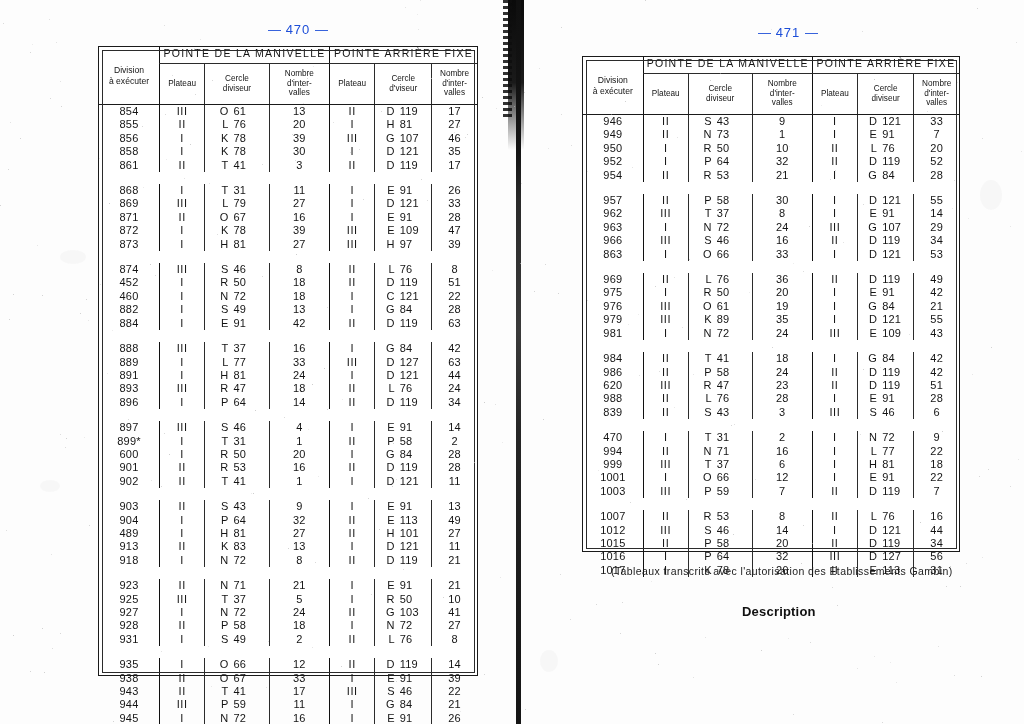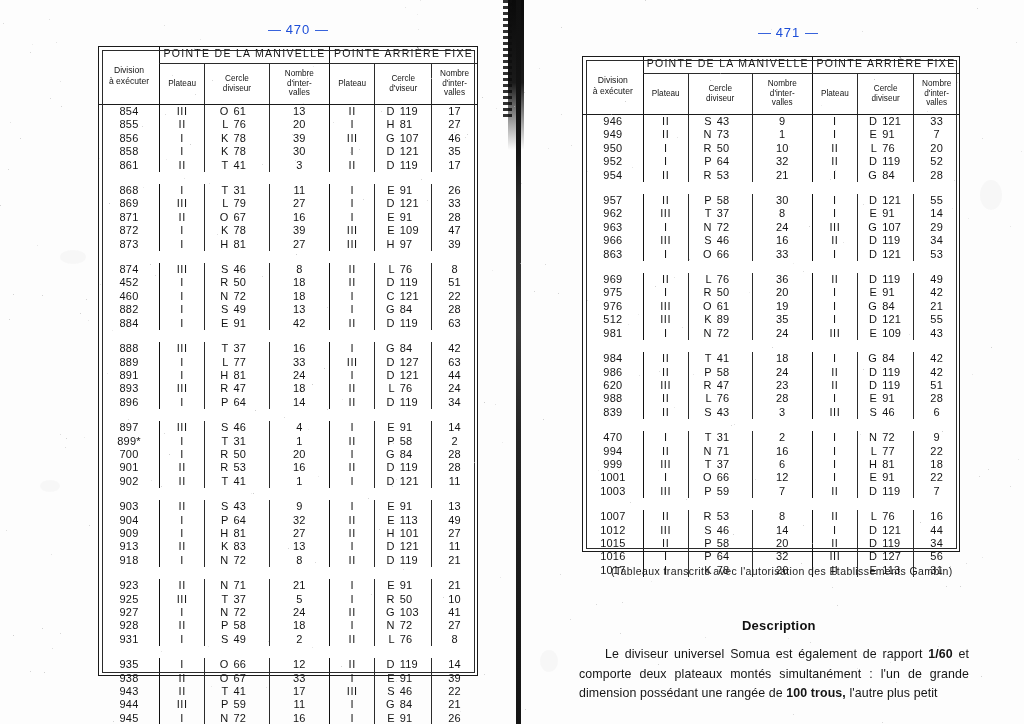--- a/index.html
+++ b/index.html
@@ -464,21 +464,21 @@
           <tr>
             <td class="d">899*</td>
             <td class="d rom vsepb">I</td>
             <td class="d cd vsep"><span class="L">T</span><span class="N">31</span></td>
             <td class="d vsep">1</td>
             <td class="d rom vsepb">II</td>
             <td class="d cd vsep"><span class="L">P</span><span class="N">58</span></td>
             <td class="d vsep">2</td>
           </tr>
           <tr>
-            <td class="d">700</td>
+            <td class="d">600</td>
             <td class="d rom vsepb">I</td>
             <td class="d cd vsep"><span class="L">R</span><span class="N">50</span></td>
             <td class="d vsep">20</td>
             <td class="d rom vsepb">I</td>
             <td class="d cd vsep"><span class="L">G</span><span class="N">84</span></td>
             <td class="d vsep">28</td>
           </tr>
           <tr>
             <td class="d">901</td>
             <td class="d rom vsepb">II</td>
@@ -512,21 +512,21 @@
           <tr>
             <td class="d">904</td>
             <td class="d rom vsepb">I</td>
             <td class="d cd vsep"><span class="L">P</span><span class="N">64</span></td>
             <td class="d vsep">32</td>
             <td class="d rom vsepb">II</td>
             <td class="d cd vsep"><span class="L">E</span><span class="N">113</span></td>
             <td class="d vsep">49</td>
           </tr>
           <tr>
-            <td class="d">909</td>
+            <td class="d">489</td>
             <td class="d rom vsepb">I</td>
             <td class="d cd vsep"><span class="L">H</span><span class="N">81</span></td>
             <td class="d vsep">27</td>
             <td class="d rom vsepb">II</td>
             <td class="d cd vsep"><span class="L">H</span><span class="N">101</span></td>
             <td class="d vsep">27</td>
           </tr>
           <tr>
             <td class="d">913</td>
             <td class="d rom vsepb">II</td>
@@ -806,21 +806,21 @@
           <tr>
             <td class="d">976</td>
             <td class="d rom vsepb">III</td>
             <td class="d cd vsep"><span class="L">O</span><span class="N">61</span></td>
             <td class="d vsep">19</td>
             <td class="d rom vsepb">I</td>
             <td class="d cd vsep"><span class="L">G</span><span class="N">84</span></td>
             <td class="d vsep">21</td>
           </tr>
           <tr>
-            <td class="d">512</td>
+            <td class="d">979</td>
             <td class="d rom vsepb">III</td>
             <td class="d cd vsep"><span class="L">K</span><span class="N">89</span></td>
             <td class="d vsep">35</td>
             <td class="d rom vsepb">I</td>
             <td class="d cd vsep"><span class="L">D</span><span class="N">121</span></td>
             <td class="d vsep">55</td>
           </tr>
           <tr>
             <td class="d">981</td>
             <td class="d rom vsepb">I</td>
@@ -974,25 +974,22 @@
             <td class="d cd vsep"><span class="L">E</span><span class="N">113</span></td>
             <td class="d vsep">31</td>
           </tr>
         </tbody>
     </table>
   </div>
 
   <div class="credit" style="left:611px; top:565px;">(Tableaux transcrits avec l'autorisation des Etablissements Gambin)</div>
 
 
-  <div class="subtitle" style="left:742px; top:618px;">Description</div>
-
-  <div class="para" style="left:579px; top:645px; width:390px;">
-    <span class="indent">Le diviseur universel Somua est également de rapport </span><b>1/60</b><span> et comporte deux plateaux montés simultanément : l'un de grande dimension possédant une rangée de </span><b>100 trous,</b><span> l'autre plus petit</span>
-  </div>
+  <div class="subtitle" style="left:742px; top:604px;">Description</div>
+
 
 <div class="speck" style="left: 611px; top: 216px; opacity: 0.52;"></div>
     <div class="speck" style="left: 1010px; top: 486px; opacity: 0.51;"></div>
     <div class="speck" style="left: 890px; top: 662px; opacity: 0.29;"></div>
     <div class="speck" style="left: 1021px; top: 151px; opacity: 0.35;"></div>
     <div class="speck" style="left: 1016px; top: 42px; opacity: 0.44;"></div>
     <div class="speck" style="left: 30px; top: 52px; opacity: 0.59;"></div>
     <div class="speck" style="left: 946px; top: 586px; opacity: 0.62;"></div>
     <div class="speck" style="left: 65px; top: 447px; opacity: 0.5;"></div>
     <div class="speck" style="left: 208px; top: 646px; opacity: 0.28;"></div>

